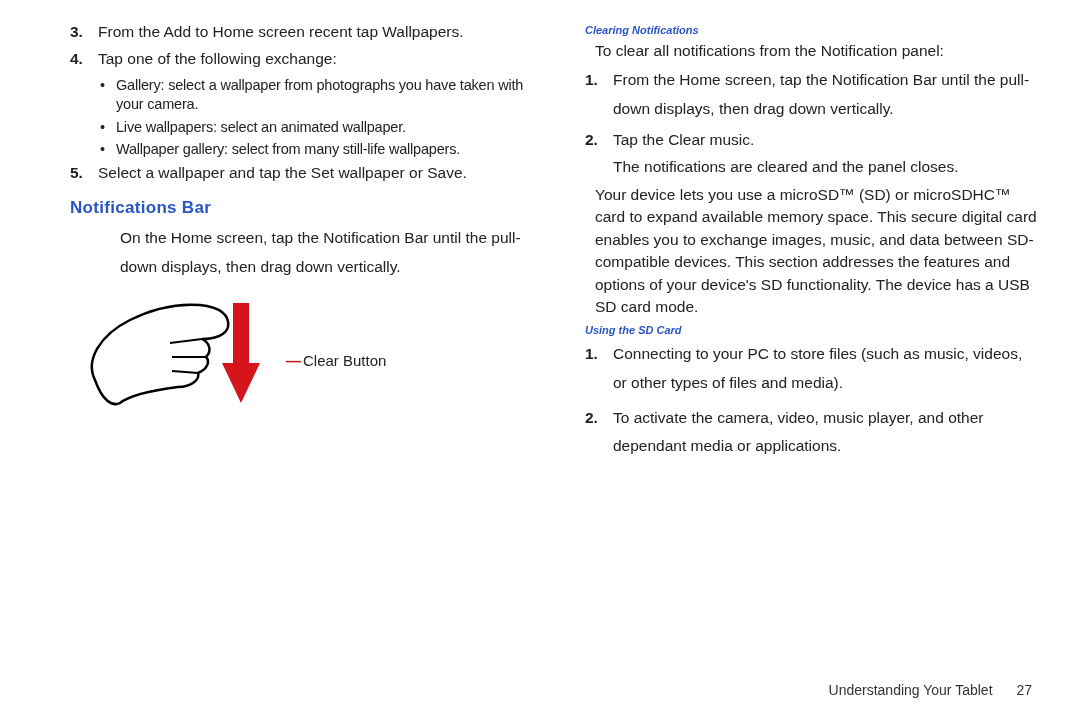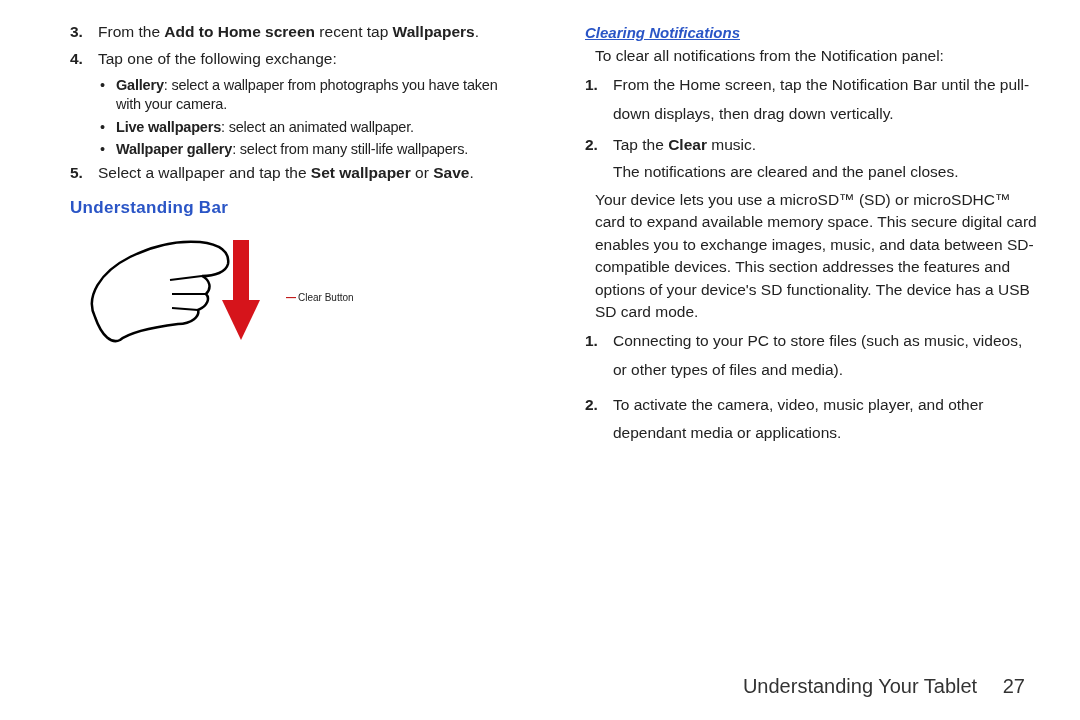--- a/index.html
+++ b/index.html
@@ -51,23 +51,22 @@
     color: #2a55c6;
     font-weight: bold;
     font-size: 17px;
     margin: 14px 0 6px 30px;
     letter-spacing: 0.3px;
   }
   .h-blue-i {
     color: #2a55c6;
     font-weight: bold;
     font-style: italic;
-    font-size: 15px;
+    font-size: 11px;
     margin: 6px 0 4px 30px;
-    text-decoration: underline;
   }
   .para {
     margin: 2px 0 4px 40px;
     font-size: 15.5px;
     line-height: 1.45;
   }
   .indent2 { margin-left: 80px; }
   .indent1 { margin-left: 40px; }
   .spaced { line-height: 1.85; }
 
@@ -76,34 +75,34 @@
     align-items: center;
     margin: 14px 0 0 40px;
   }
   .caption-dash {
     color: #c01515;
     font-weight: bold;
     margin-right: 4px;
     letter-spacing: -2px;
   }
   .caption {
-    font-size: 10px;
+    font-size: 15px;
     margin-left: 26px;
   }
 
   .footer {
     position: absolute;
     bottom: 22px;
-    right: 55px;
-    font-size: 20px;
+    right: 48px;
+    font-size: 14px;
     color: #333;
   }
   .footer .num { margin-left: 20px; }
 
-  b { font-weight: bold; }
+  b { font-weight: normal; }
 </style>
 </head>
 <body>
 
 <div class="page">
 
   <div class="col">
 
     <div class="ol-item">
       <div class="ol-num">3.</div>
@@ -130,21 +129,22 @@
       <div class="btxt"><b>Wallpaper gallery</b><span>: select from many still-life wallpapers.</span></div>
     </div>
 
     <div class="ol-item">
       <div class="ol-num">5.</div>
       <div class="ol-body">
         <span>Select a wallpaper and tap the </span><b>Set wallpaper</b><span> or </span><b>Save</b><span>.</span>
       </div>
     </div>
 
-    <div class="h-blue">Understanding Bar</div>
+    <div class="h-blue">Notifications Bar</div>
+    <div class="para indent2 spaced">On the Home screen, tap the Notification Bar until the pull-down displays, then drag down vertically.</div>
 
     <div class="figure">
       <svg width="180" height="130" viewBox="0 0 180 130">
 
         <path d="M15 85 C 5 65, 20 40, 50 25 C 70 15, 95 8, 120 10 C 140 12, 150 20, 148 32 C 146 40, 135 44, 122 44 C 130 48, 132 56, 126 62 C 130 66, 128 74, 118 78 C 120 84, 112 92, 98 92 C 75 95, 50 100, 40 108 C 32 112, 22 105, 15 85 Z" fill="#fff" stroke="#000" stroke-width="2.5"></path>
         <path d="M122 44 L 90 48" stroke="#000" stroke-width="2" fill="none"></path>
         <path d="M126 62 L 92 62" stroke="#000" stroke-width="2" fill="none"></path>
         <path d="M118 78 L 92 76" stroke="#000" stroke-width="2" fill="none"></path>
 
         <rect x="153" y="8" width="16" height="60" fill="#d6141b"></rect>
@@ -170,20 +170,21 @@
       <div class="ol-num">2.</div>
       <div class="ol-body">
         <span>Tap the </span><b>Clear</b><span> music.</span>
         <div style="height:6px"></div>
         <span>The notifications are cleared and the panel closes.</span>
       </div>
     </div>
 
     <div class="para indent1">Your device lets you use a microSD™ (SD) or microSDHC™ card to expand available memory space. This secure digital card enables you to exchange images, music, and data between SD-compatible devices. This section addresses the features and options of your device's SD functionality. The device has a USB SD card mode.</div>
 
+    <div class="h-blue-i">Using the SD Card</div>
 
     <div class="ol-item spaced">
       <div class="ol-num">1.</div>
       <div class="ol-body">Connecting to your PC to store files (such as music, videos, or other types of files and media).</div>
     </div>
     <div class="ol-item spaced">
       <div class="ol-num">2.</div>
       <div class="ol-body">To activate the camera, video, music player, and other dependant media or applications.</div>
     </div>
 

